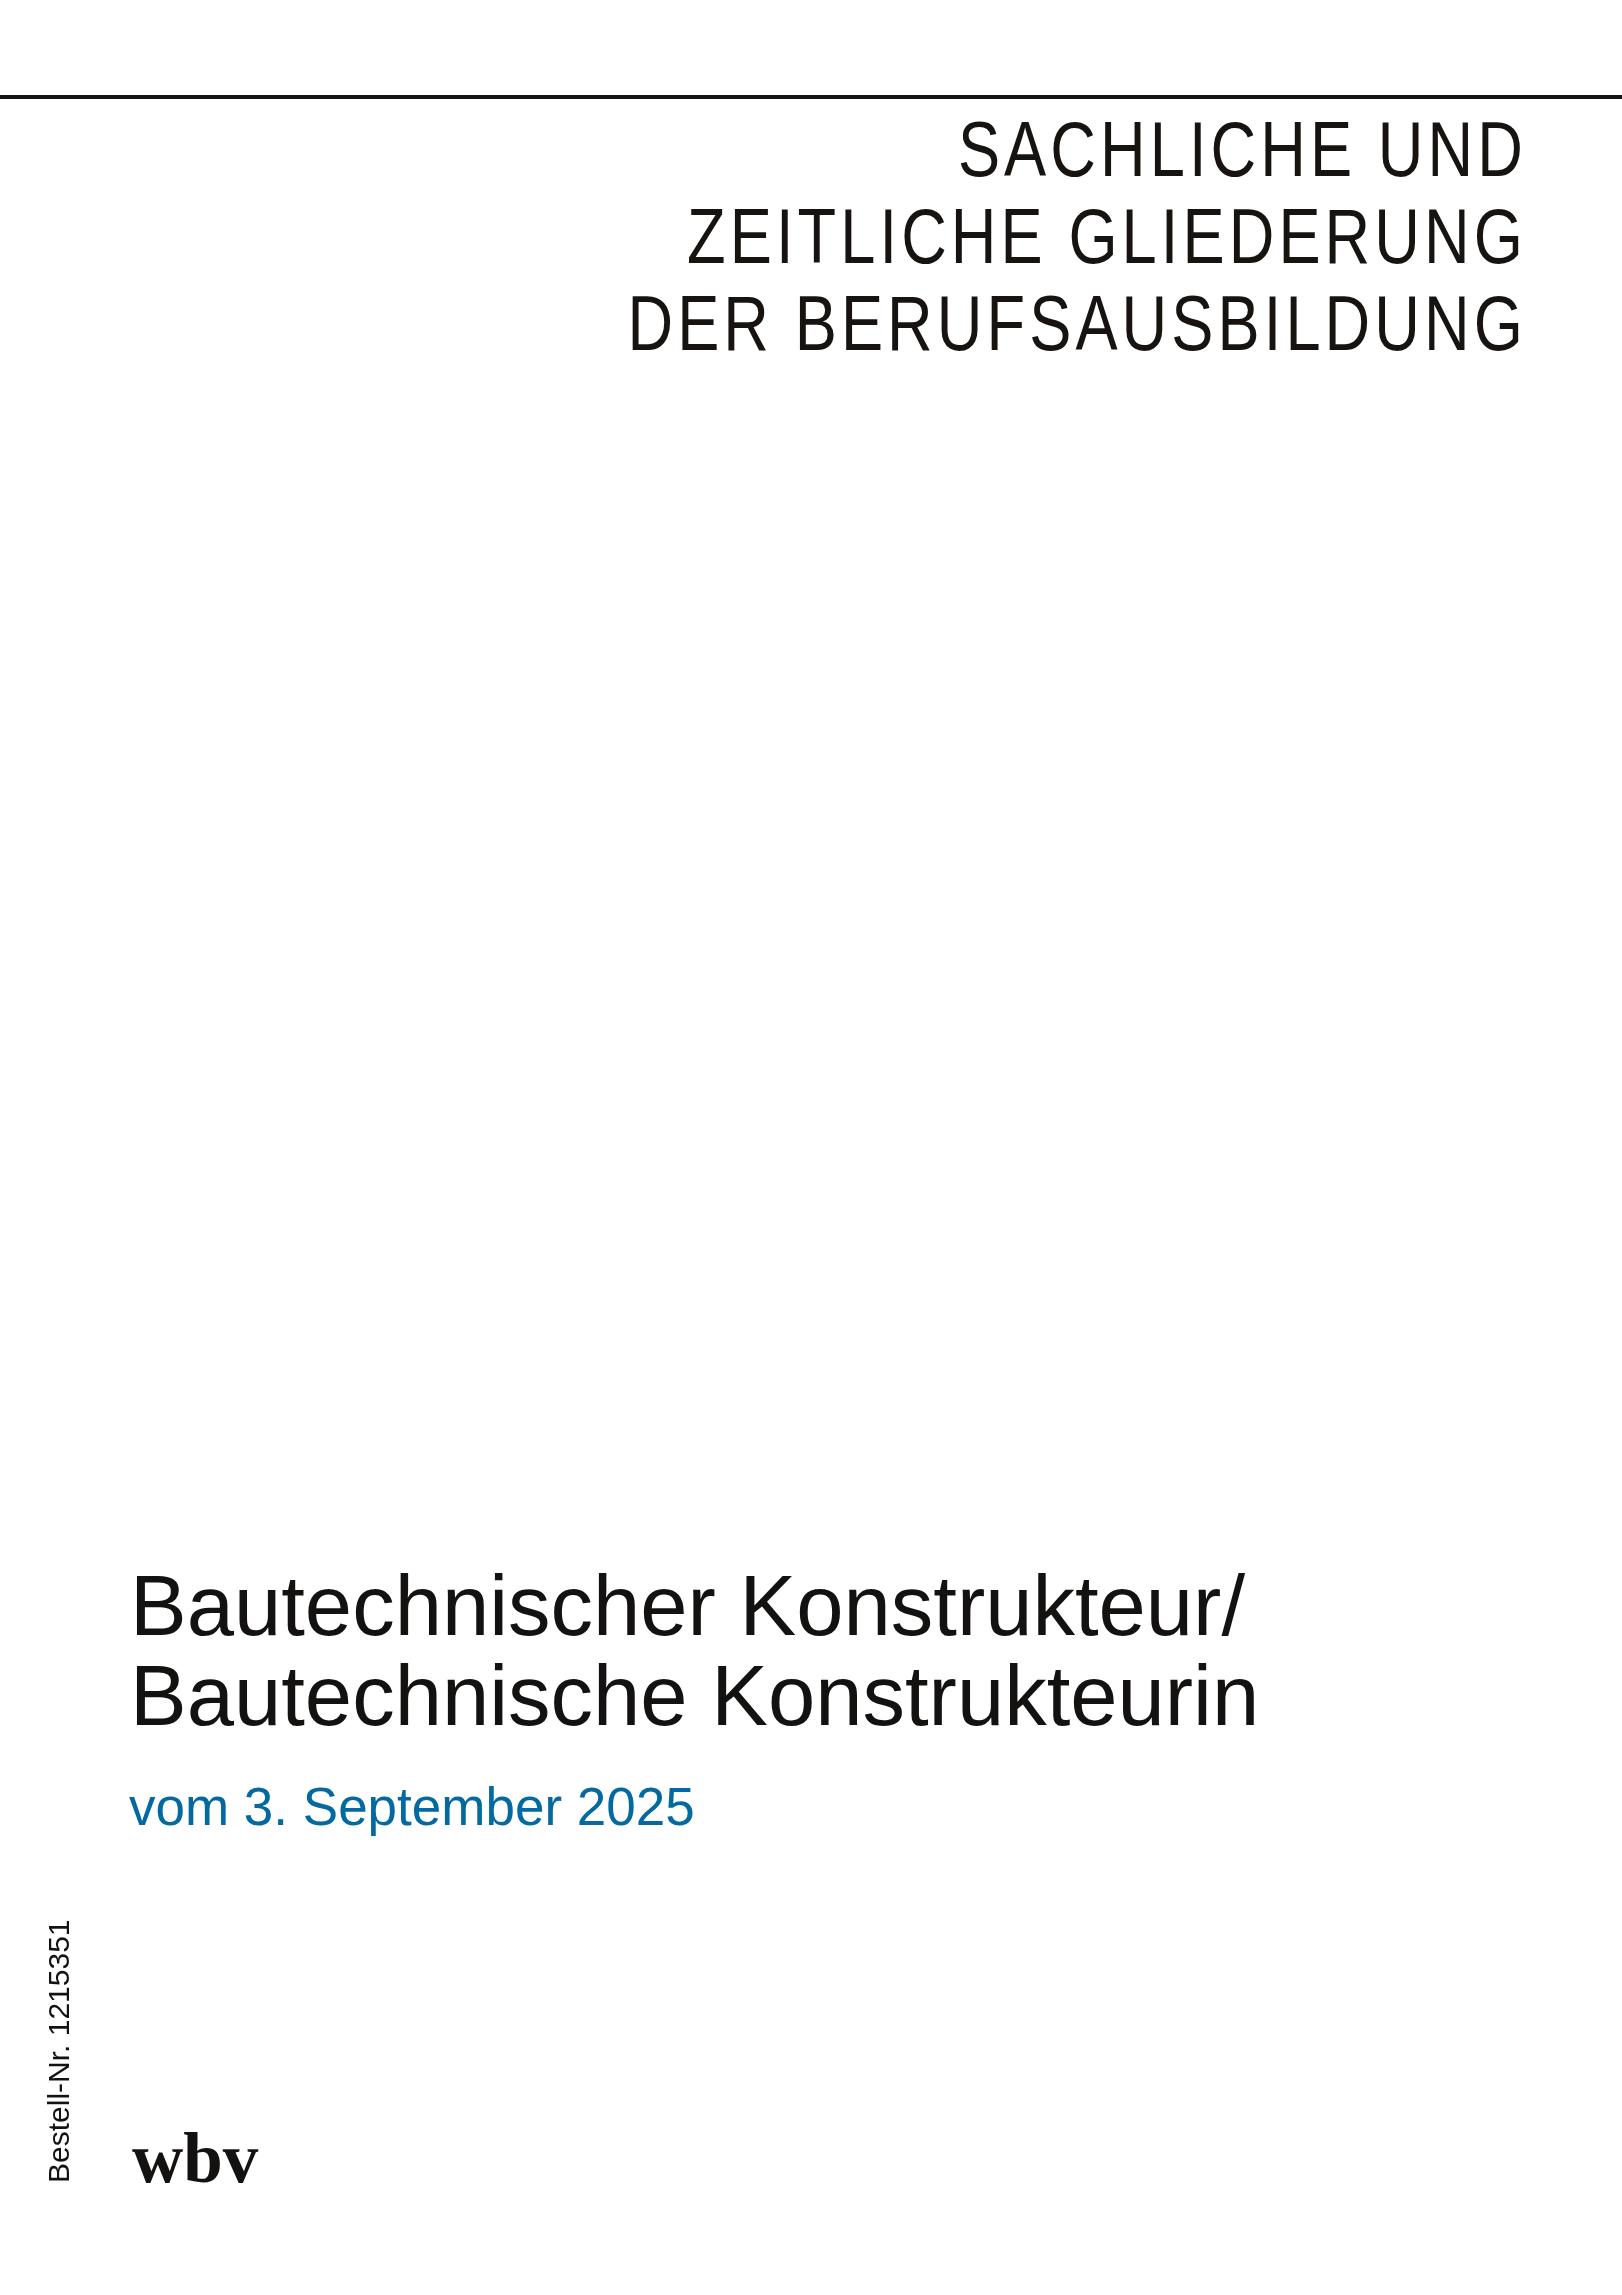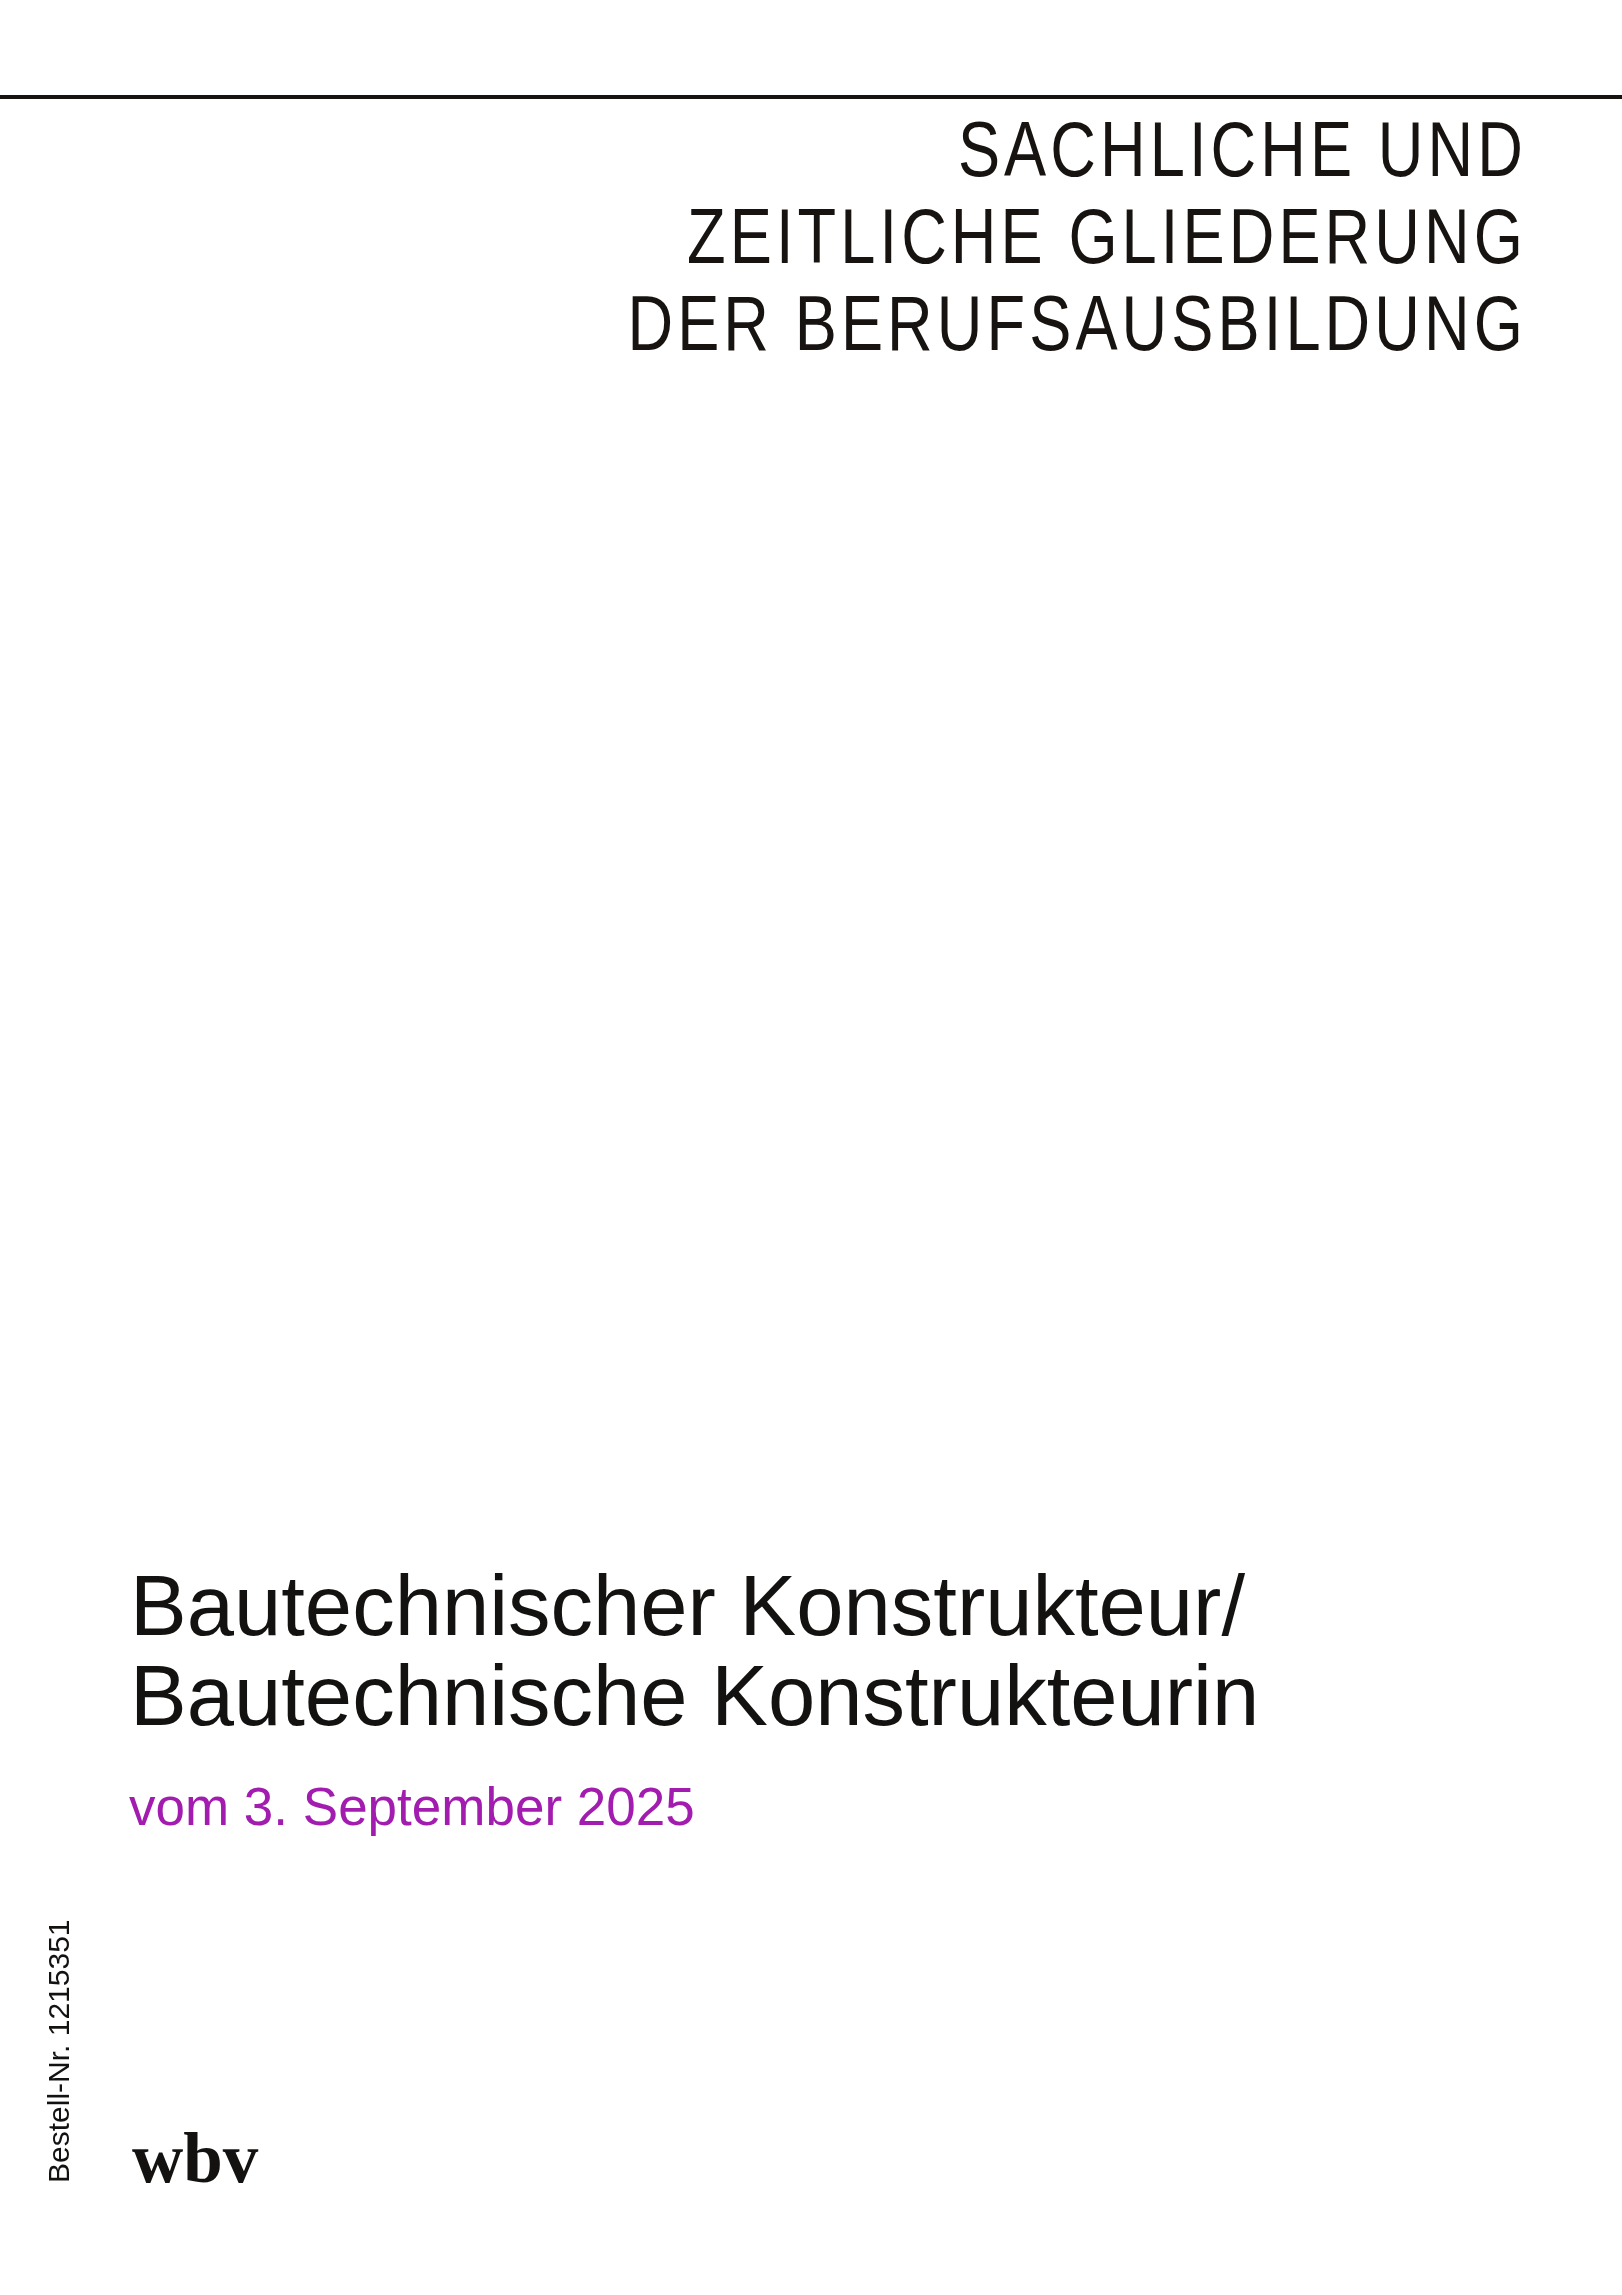--- a/index.html
+++ b/index.html
@@ -45,21 +45,21 @@
     color: #141210;
     white-space: nowrap;
     margin-top: 28px;
   }
   .date-line {
     position: absolute;
     left: 129px;
     top: 1777px;
     font-size: 53px;
     line-height: 60px;
-    color: #a21caf;
+    color: #0369a1;
     white-space: nowrap;
     text-align: center;
   }
   .order-number {
     position: absolute;
     left: 44px;
     top: 2183px;
     font-size: 30px;
     line-height: 30px;
     color: #141210;

